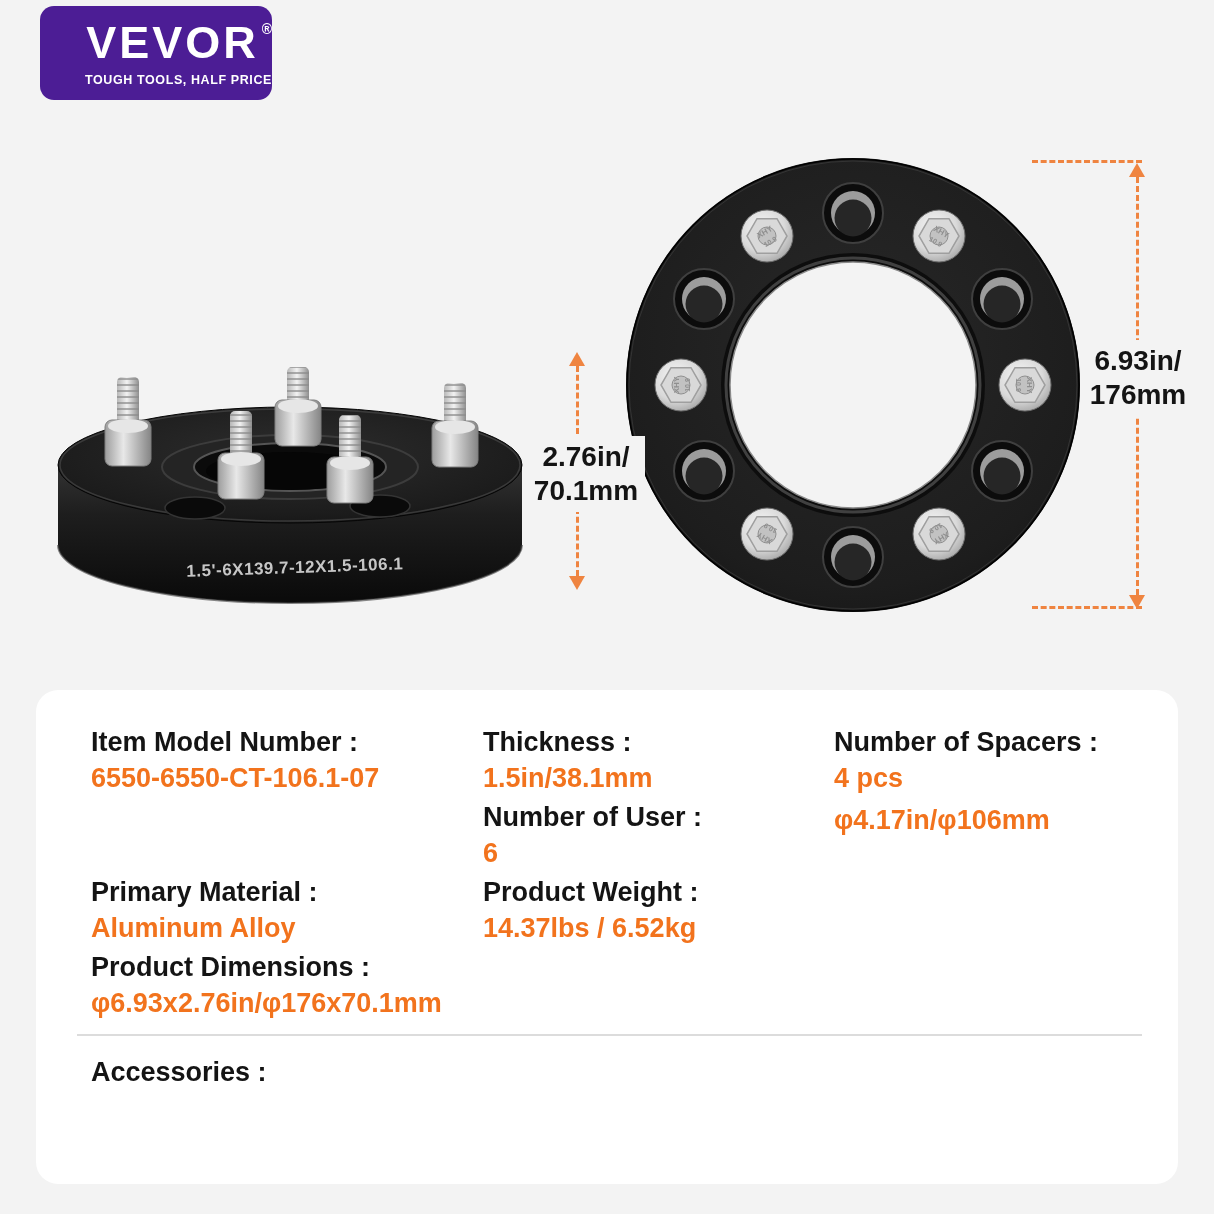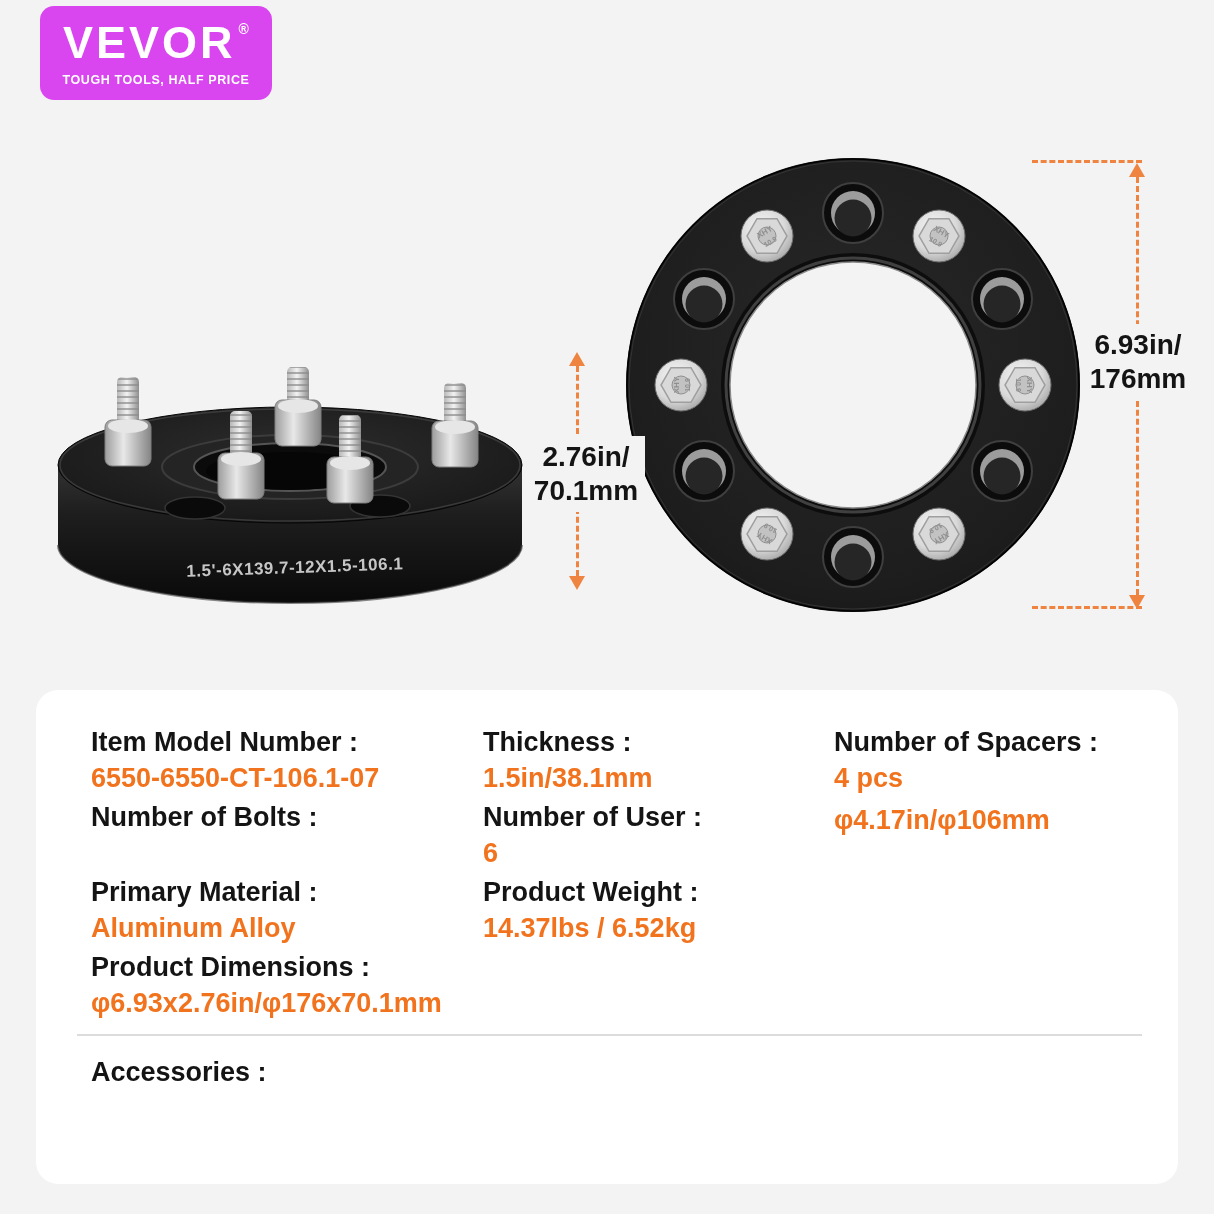--- a/index.html
+++ b/index.html
@@ -4,22 +4,22 @@
 <style>
   html,body{margin:0;padding:0;}
   body{
     width:1214px;height:1214px;position:relative;overflow:hidden;
     background:#f3f3f3;
     font-family:"Liberation Sans","DejaVu Sans",sans-serif;
   }
   
   .logo{
     position:absolute;left:40px;top:6px;width:232px;height:94px;
-    background:#d946ef;border-radius:14px;color:#fff;
-    display:flex;flex-direction:column;align-items:center;justify-content:center;
+    background:#4c1d95;border-radius:14px;color:#fff;
+    display:flex;flex-direction:column;align-items:flex-end;justify-content:center;
   }
   .logo-brand-row{display:flex;align-items:flex-start;line-height:1;}
   .logo-brand{font-size:45px;font-weight:bold;letter-spacing:3px;}
   .logo-reg{font-size:14px;margin-top:2px;margin-left:3px;font-weight:bold;}
   .logo-tagline{font-size:12.5px;font-weight:bold;letter-spacing:.6px;margin-top:8px;white-space:nowrap;}
 
   
   .side-view{position:absolute;left:45px;top:345px;width:490px;height:280px;}
   .front-view{position:absolute;left:618px;top:148px;width:470px;height:475px;}
 
@@ -233,21 +233,21 @@
   <div>70.1mm</div>
 </div>
 
 <div class="dim-h-line" style="left:1032px;top:160px;width:110px;"></div>
 <div class="dim-h-line" style="left:1032px;top:606px;width:110px;"></div>
 <div class="dim-v-wrap" style="left:1129px;top:163px;height:446px;">
   <div class="dim-arrow up"></div>
   <div class="dim-v-line"></div>
   <div class="dim-arrow down"></div>
 </div>
-<div class="dim-label" style="left:1080px;top:324px;width:116px;">
+<div class="dim-label" style="left:1080px;top:340px;width:116px;">
   <div>6.93in/</div>
   <div>176mm</div>
 </div>
 
 <div class="spec-card">
   <div class="spec-grid">
 
     <div class="spec-item">
       <div class="spec-label">Item Model Number :</div>
       <div class="spec-value">6550-6550-CT-106.1-07</div>
@@ -255,21 +255,20 @@
     <div class="spec-item">
       <div class="spec-label">Thickness :</div>
       <div class="spec-value">1.5in/38.1mm</div>
     </div>
     <div class="spec-item">
       <div class="spec-label">Number of Spacers :</div>
       <div class="spec-value">4 pcs</div>
     </div>
 
     <div class="spec-item">
-      <div class="spec-label">Number of Bolts :</div>
     </div>
     <div class="spec-item">
       <div class="spec-label">Number of User :</div>
       <div class="spec-value">6</div>
     </div>
     <div class="spec-item">
       <div class="spec-value">φ4.17in/φ106mm</div>
     </div>
 
     <div class="spec-item">

